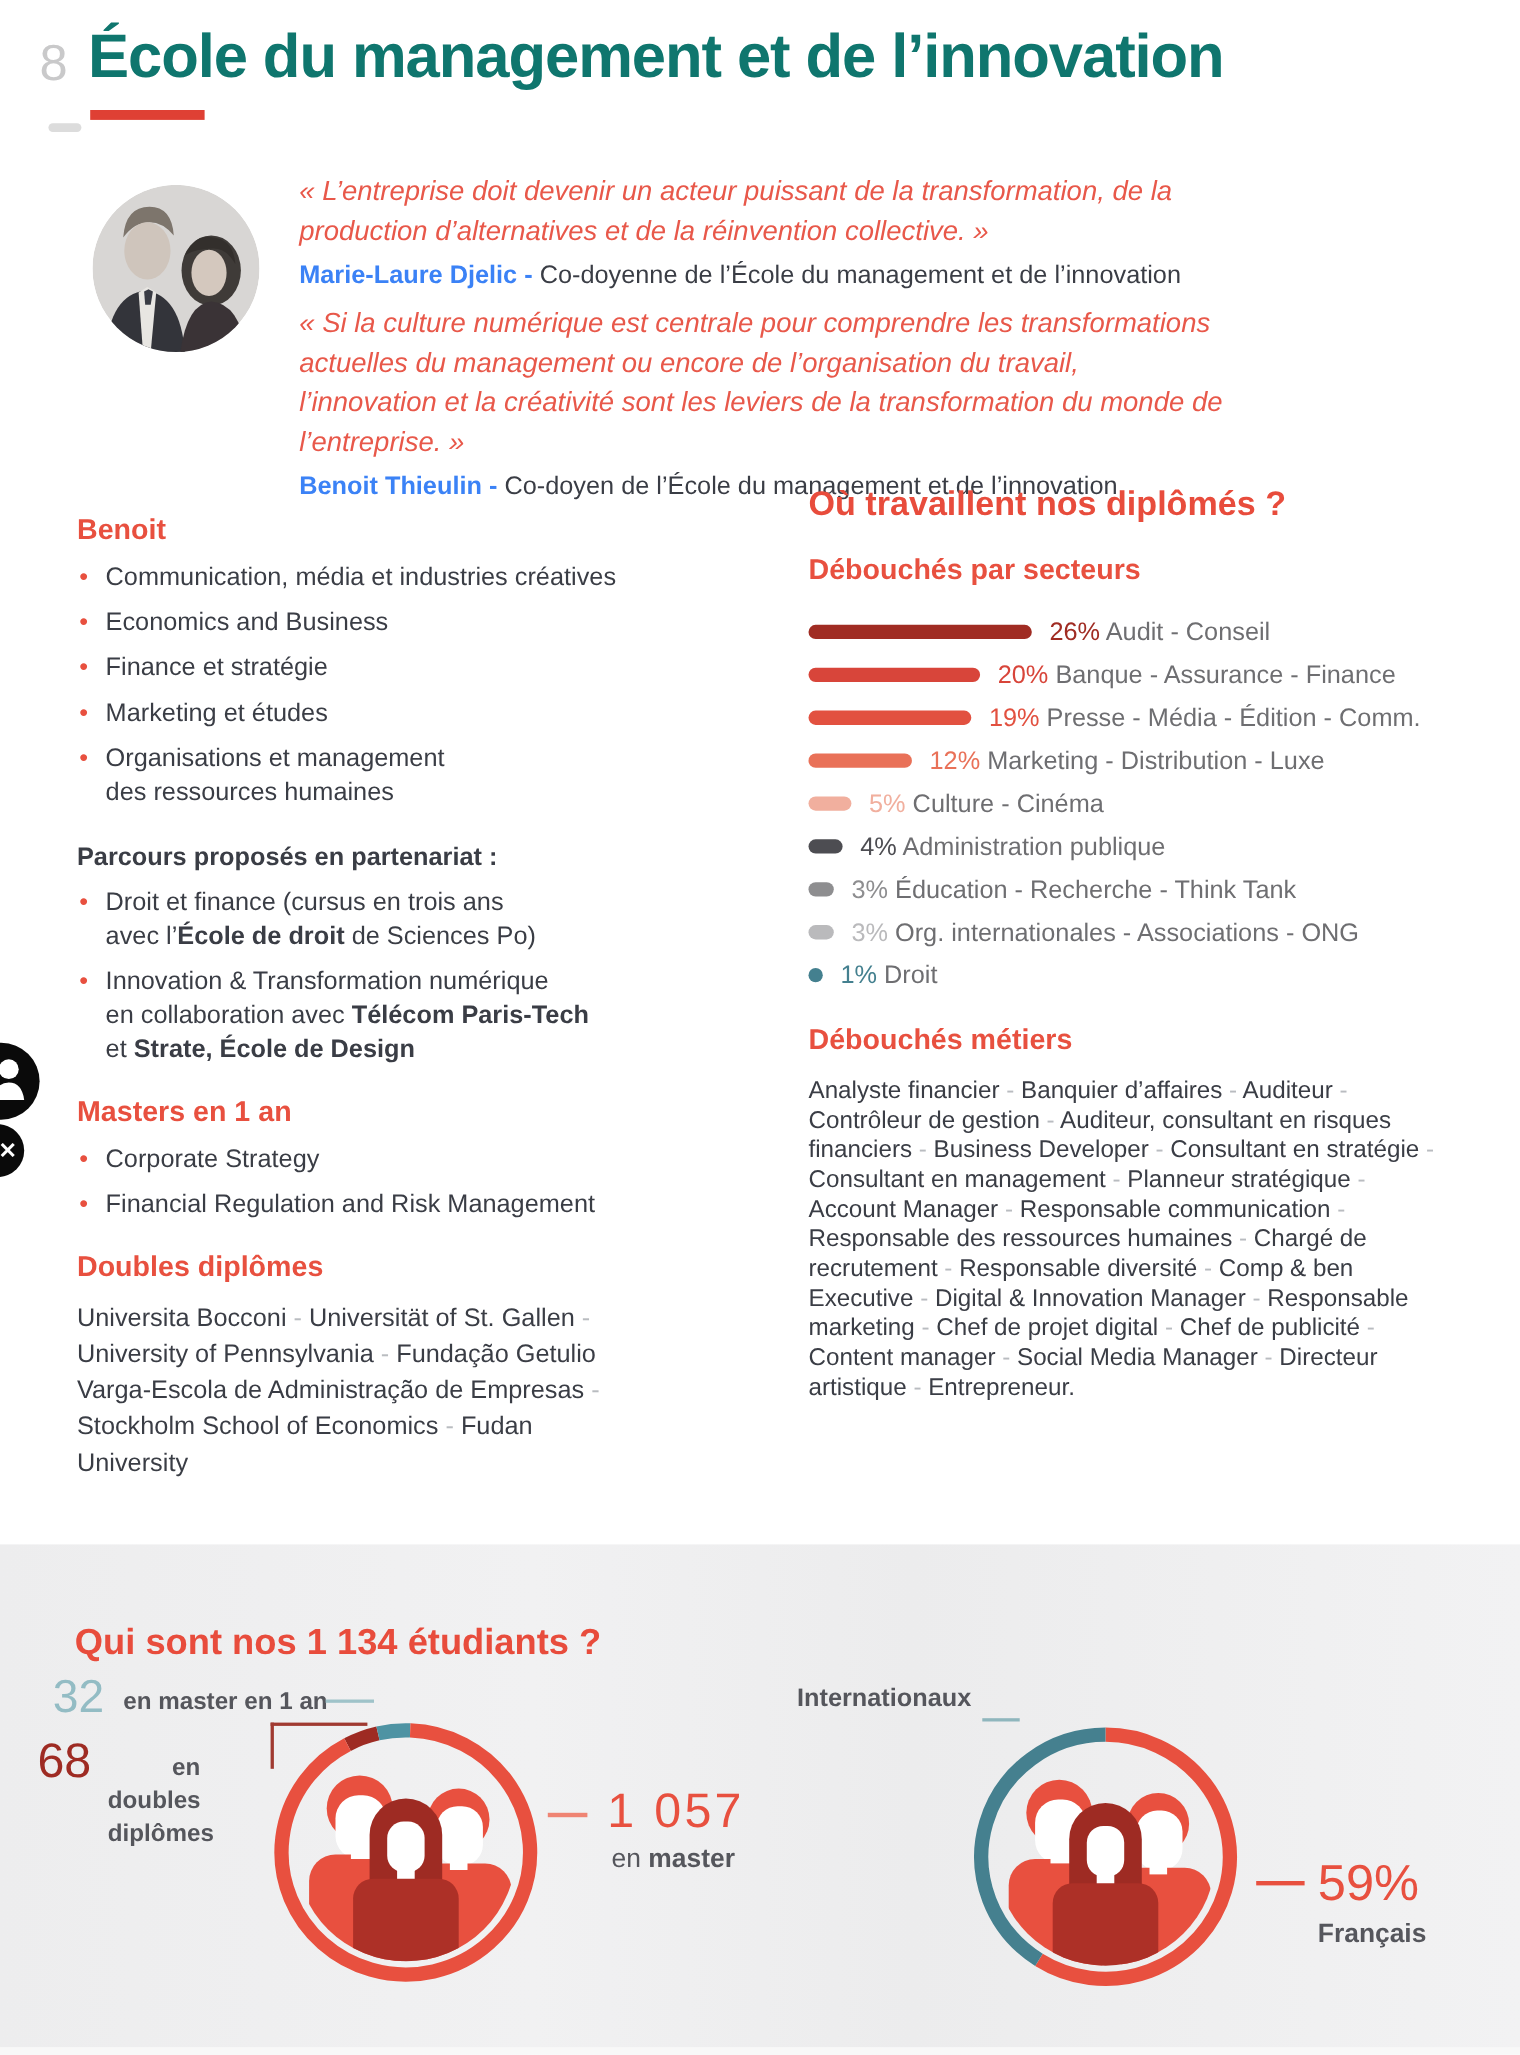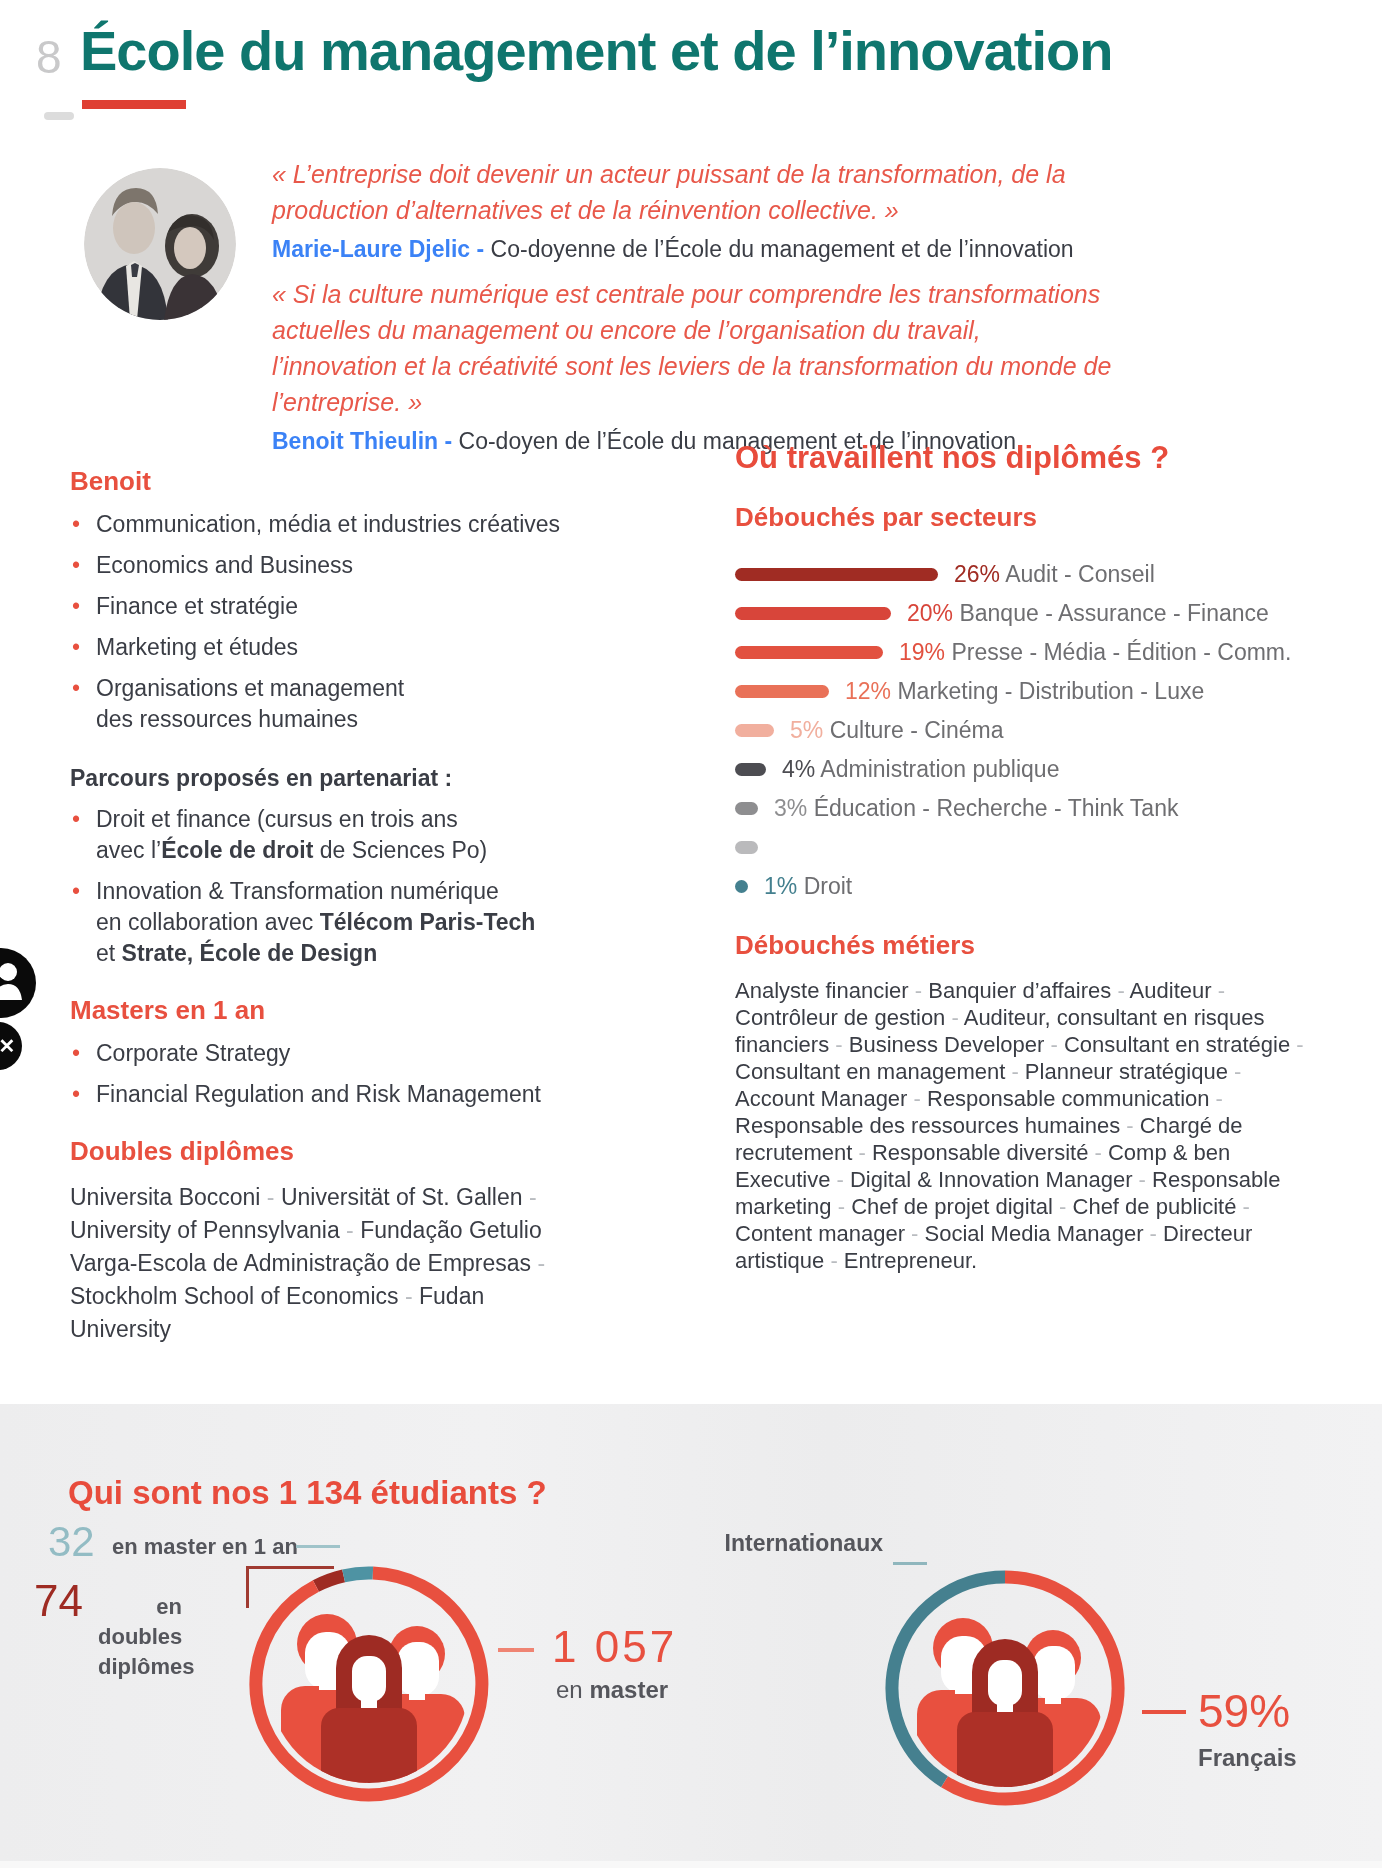--- a/index.html
+++ b/index.html
@@ -186,38 +186,39 @@
         <div class="chart-row">
           <div class="bar" style="width: 31px; background: rgb(77, 77, 82);"></div>
           <div class="bar-label"><span class="bar-pct" style="color: rgb(77, 77, 82);">4%</span> Administration publique</div>
         </div>
         <div class="chart-row">
           <div class="bar" style="width: 23px; background: rgb(142, 142, 144);"></div>
           <div class="bar-label"><span class="bar-pct" style="color: rgb(142, 142, 144);">3%</span> Éducation - Recherche - Think Tank</div>
         </div>
         <div class="chart-row">
           <div class="bar" style="width: 23px; background: rgb(186, 186, 188);"></div>
+          <div class="bar-label"><span class="bar-pct" style="color: rgb(186, 186, 188);">3%</span> Org. internationales - Associations - ONG</div>
         </div>
         <div class="chart-row">
           <div class="bar" style="width: 13px; background: rgb(68, 128, 143);"></div>
           <div class="bar-label"><span class="bar-pct" style="color: rgb(68, 128, 143);">1%</span> Droit</div>
         </div>
       </div>
     <h3 class="h3red" style="margin-top:24px">Débouchés métiers</h3>
     <p class="metiers" id="metiers-para"><span>Analyste financier</span><span class="sep"> - </span><span>Banquier d’affaires</span><span class="sep"> - </span><span>Auditeur</span><span class="sep"> - </span><span>Contrôleur de gestion</span><span class="sep"> - </span><span>Auditeur, consultant en risques financiers</span><span class="sep"> - </span><span>Business Developer</span><span class="sep"> - </span><span>Consultant en stratégie</span><span class="sep"> - </span><span>Consultant en management</span><span class="sep"> - </span><span>Planneur stratégique</span><span class="sep"> - </span><span>Account Manager</span><span class="sep"> - </span><span>Responsable communication</span><span class="sep"> - </span><span>Responsable des ressources humaines</span><span class="sep"> - </span><span>Chargé de recrutement</span><span class="sep"> - </span><span>Responsable diversité</span><span class="sep"> - </span><span>Comp &amp; ben Executive</span><span class="sep"> - </span><span>Digital &amp; Innovation Manager</span><span class="sep"> - </span><span>Responsable marketing</span><span class="sep"> - </span><span>Chef de projet digital</span><span class="sep"> - </span><span>Chef de publicité</span><span class="sep"> - </span><span>Content manager</span><span class="sep"> - </span><span>Social Media Manager</span><span class="sep"> - </span><span>Directeur artistique</span><span class="sep"> - </span><span>Entrepreneur.</span></p>
   </div>
 
   <div class="panel">
     <h2 class="panel-title">Qui sont nos 1 134 étudiants ?</h2>
 
     <div class="c32-num big-num">32</div>
     <div class="c32-lbl">en master en 1 an</div>
     <div class="dash32"></div>
 
-    <div class="c45-num big-num">74</div>
+    <div class="c45-num big-num">68</div>
     <div class="c45-lbl">en doubles
 diplômes</div>
     <div class="br45h"></div>
     <div class="br45v"></div>
 
     <svg class="donut donut1" id="donut1" viewBox="-130 -130 260 260">
       <g class="arcs">
           <path d="M-53.1,-98.0 A113,111 0 0 1 -25.4,-108.2" fill="none" stroke="#9e2b23" stroke-width="13"></path>
           <path d="M-25.4,-108.2 A113,111 0 0 1 3.9,-110.9" fill="none" stroke="#4e93a3" stroke-width="13"></path>
           <path d="M3.9,-110.9 A113,111 0 1 1 -53.1,-98.0" fill="none" stroke="#e8503f" stroke-width="13"></path>

